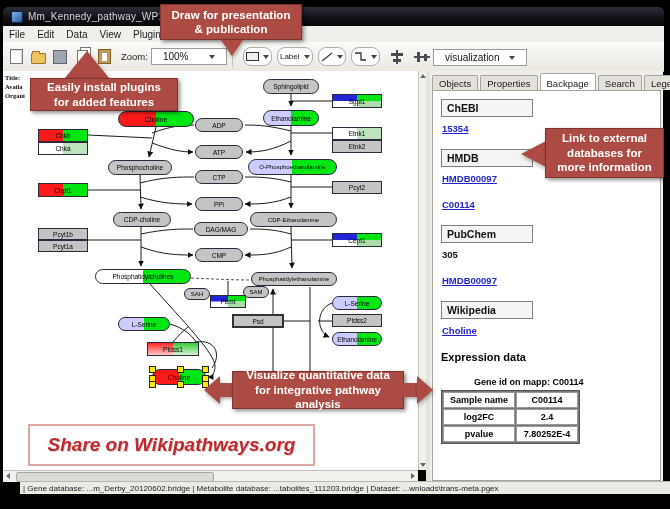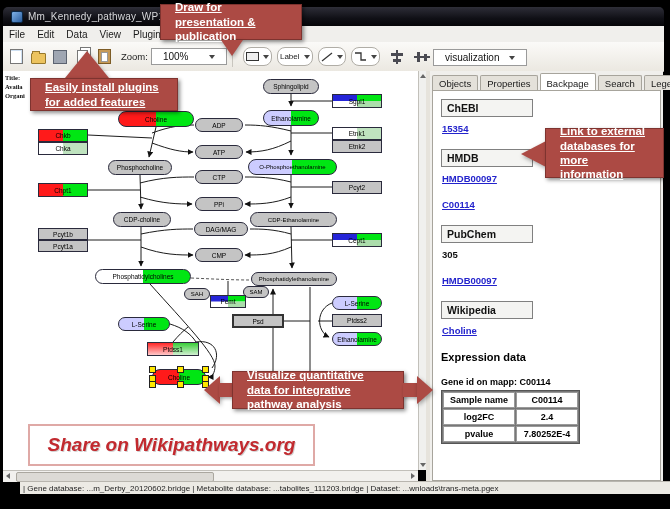--- a/index.html
+++ b/index.html
@@ -64,32 +64,32 @@
   #panel{left:430px;top:71px;width:233px;height:410px;background:#f0efec;}
   #tabrow{position:absolute;left:0;top:2px;height:17px;display:flex;}
   .tab{font-size:9.5px;color:#1a1a1a;padding:2px 6px 1px;border:1px solid #a7a49c;border-bottom:none;background:#e4e1da;margin-left:2px;border-radius:2px 2px 0 0;margin-top:2px;}
   .tab.active{background:#fff;margin-top:0;padding-top:4px;font-weight:normal;}
   #panelbody{position:absolute;left:2px;top:19px;width:229px;height:391px;background:#fff;border:1px solid #a7a49c;overflow:hidden;padding:8px 0 0 8px;box-sizing:border-box;}
   .sect-header{border:1px solid #808080;background:#f4f4f2;font-weight:bold;font-size:10.5px;color:#111;padding:2px 5px;min-width:80px;width:fit-content;margin-bottom:6px;}
   .sect-value{font-size:9.5px;font-weight:bold;margin:0 0 15px 1px;}
   .link{color:#2323cc;text-decoration:underline;}
   .plain{color:#111;}
   #expr-heading{font-size:11px;font-weight:bold;margin:4px 0 14px 0;color:#000;}
-  #geneid{font-size:9px;font-weight:bold;margin-bottom:3px;}
+  #geneid{font-size:9px;font-weight:bold;margin-bottom:3px;margin-left:33px;}
   table.expr{border-collapse:separate;border-spacing:1px;background:#777;border:1px solid #555;}
   table.expr td{background:#fff;border:1px solid #999;font-size:9px;font-weight:bold;text-align:center;padding:2px 4px;}
   table.expr td:first-child{width:62px;}
   table.expr td:last-child{width:52px;}
   
   #statusbar{left:20px;top:481px;width:661px;height:12px;background:#eceae4;border-top:1px solid #b8b5ae;display:flex;align-items:center;}
   #statusbar span{font-size:8px;color:#222;margin-left:3px;white-space:nowrap;}
   
   .callout{position:absolute;background:#ac4a44;border:1px solid #7e332f;color:#fff;font-weight:bold;
-    font-size:11.5px;line-height:1.25;display:flex;align-items:center;justify-content:center;
-    padding:2px 14px;box-sizing:border-box;box-shadow:2px 2px 4px rgba(0,0,0,.45);text-decoration:underline;}
+    font-size:11.5px;line-height:1.25;text-align:center;display:flex;align-items:center;justify-content:center;
+    padding:2px 8px;box-sizing:border-box;box-shadow:2px 2px 4px rgba(0,0,0,.45);}
   .tri{position:absolute;width:0;height:0;filter:drop-shadow(1px 2px 2px rgba(0,0,0,.35));}
   .shaft{position:absolute;background:#ac4a44;box-shadow:1px 2px 3px rgba(0,0,0,.3);}
   #share-banner{position:absolute;left:28px;top:424px;width:283px;height:38px;background:#fff;border:2px solid #dfa9a6;
     display:flex;align-items:center;justify-content:center;font-size:19px;font-style:italic;font-weight:bold;color:#c2292e;
     text-shadow:1px 1px 0 rgba(0,0,0,.18);}
 </style>
 </head>
 <body>
 
 <div id="titlebar" class="abs">

